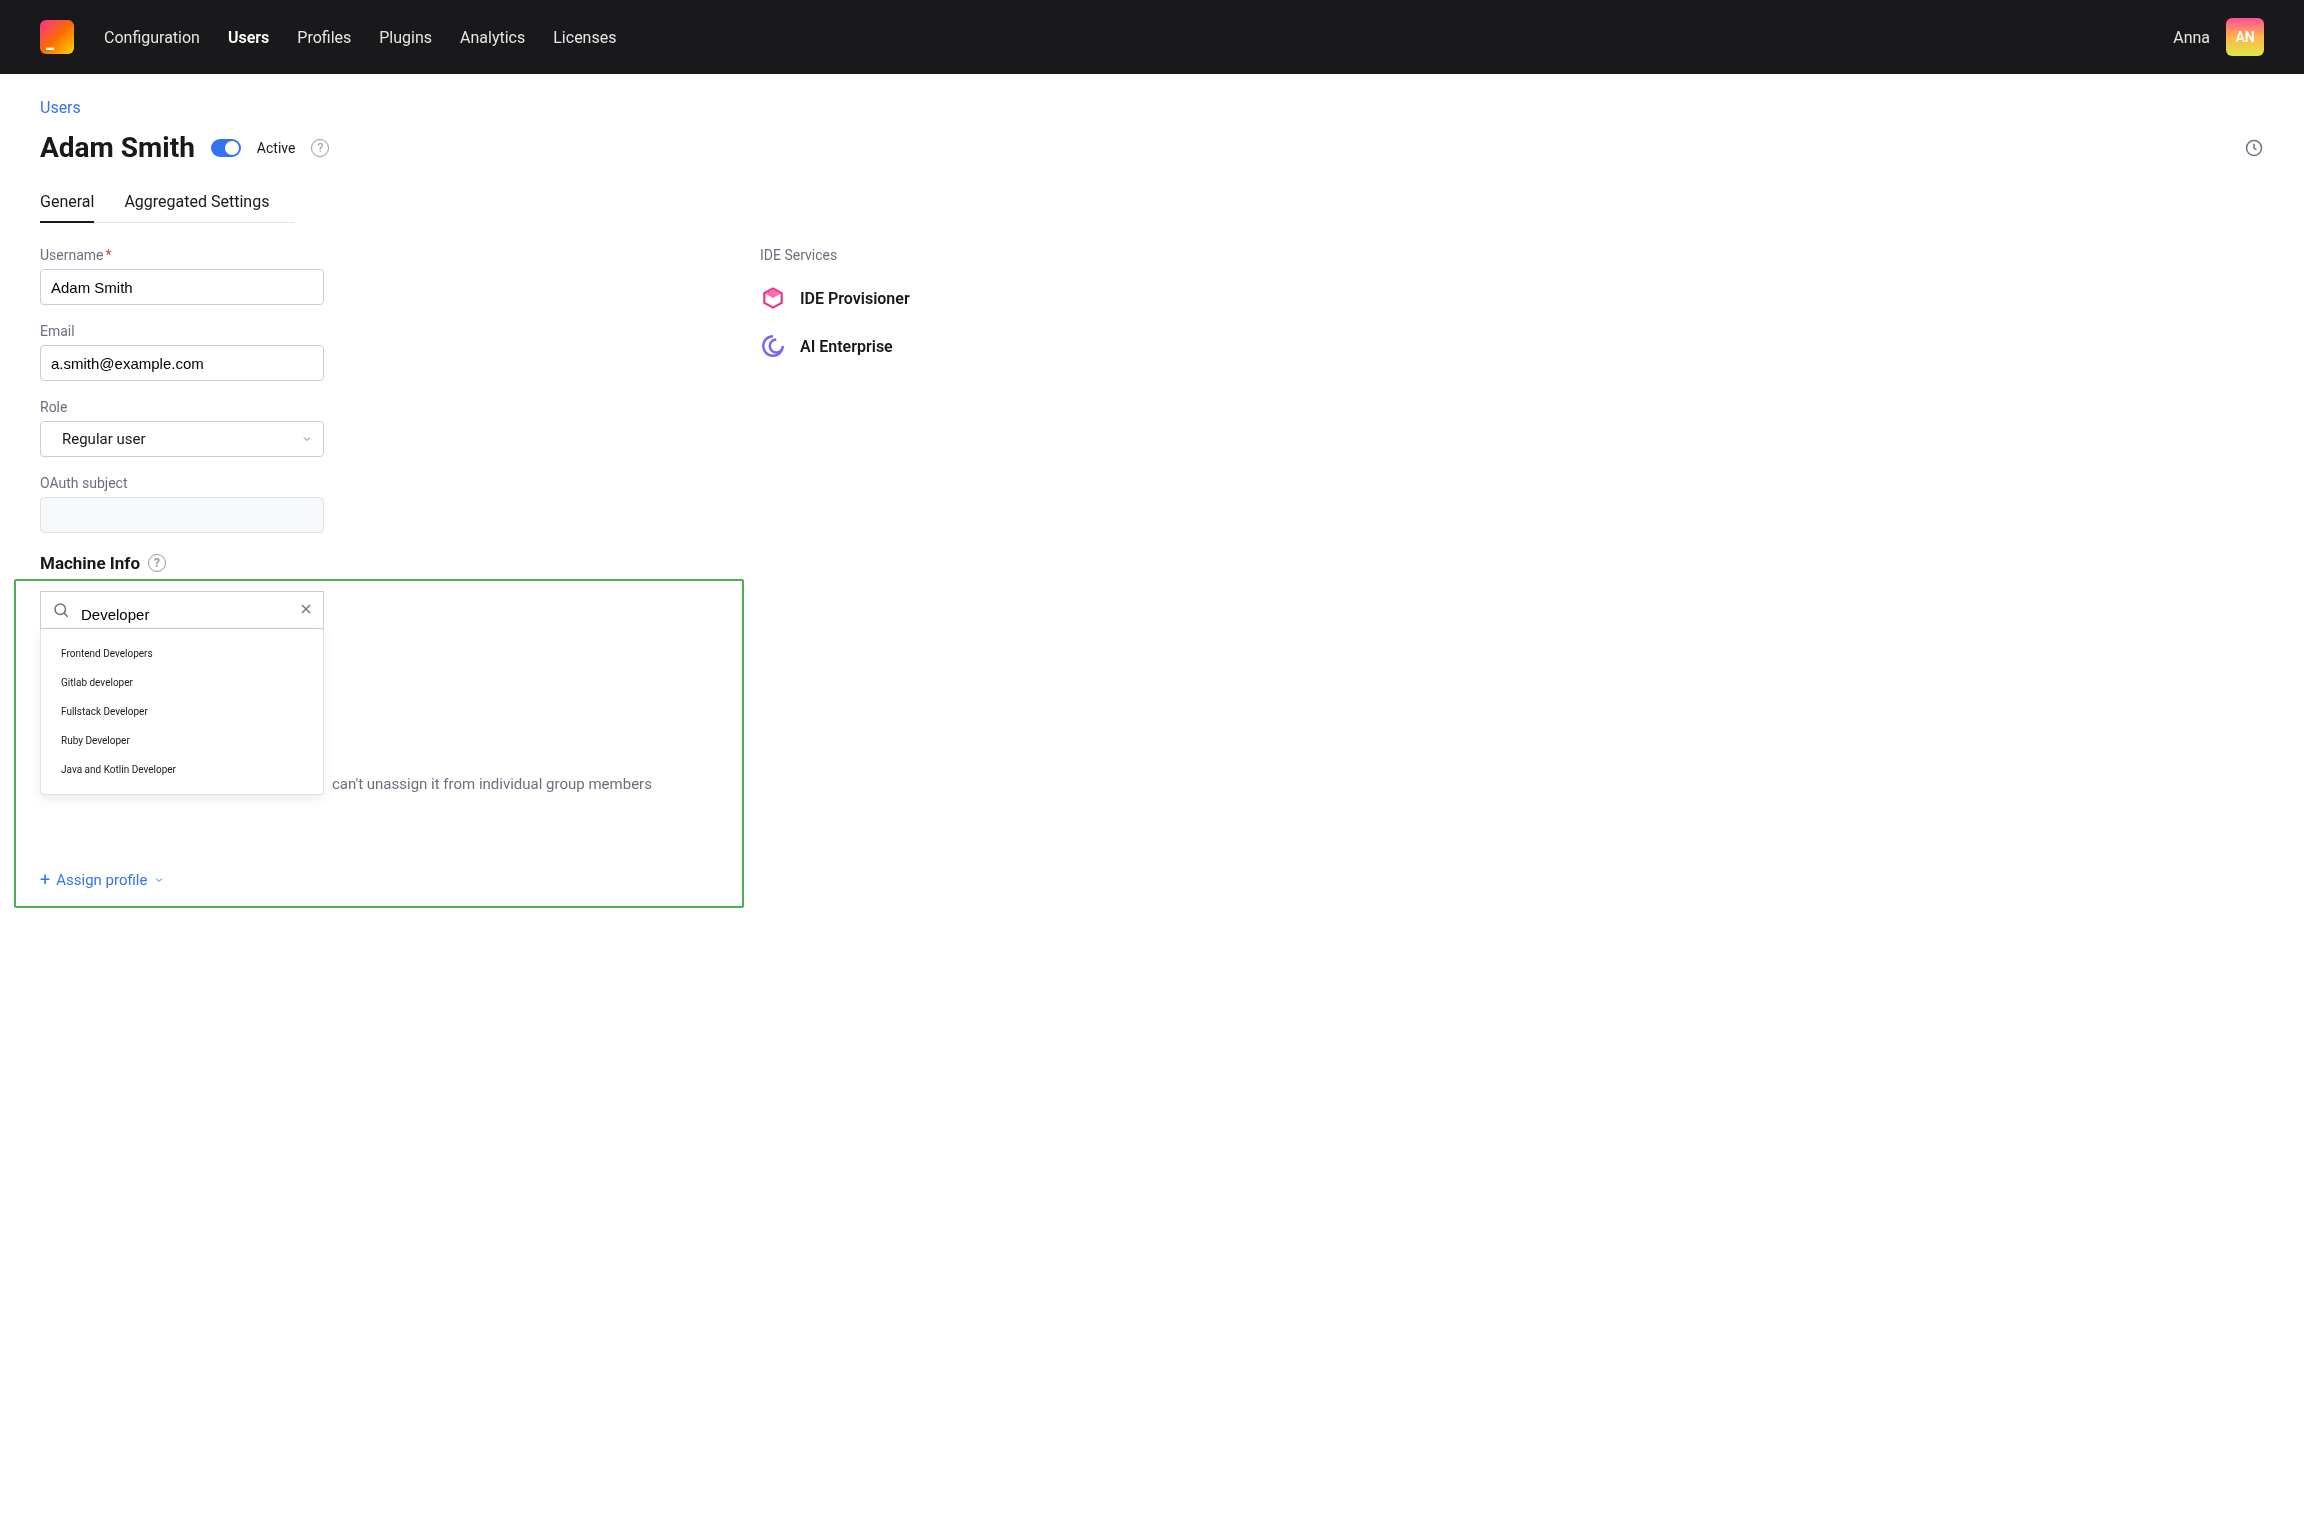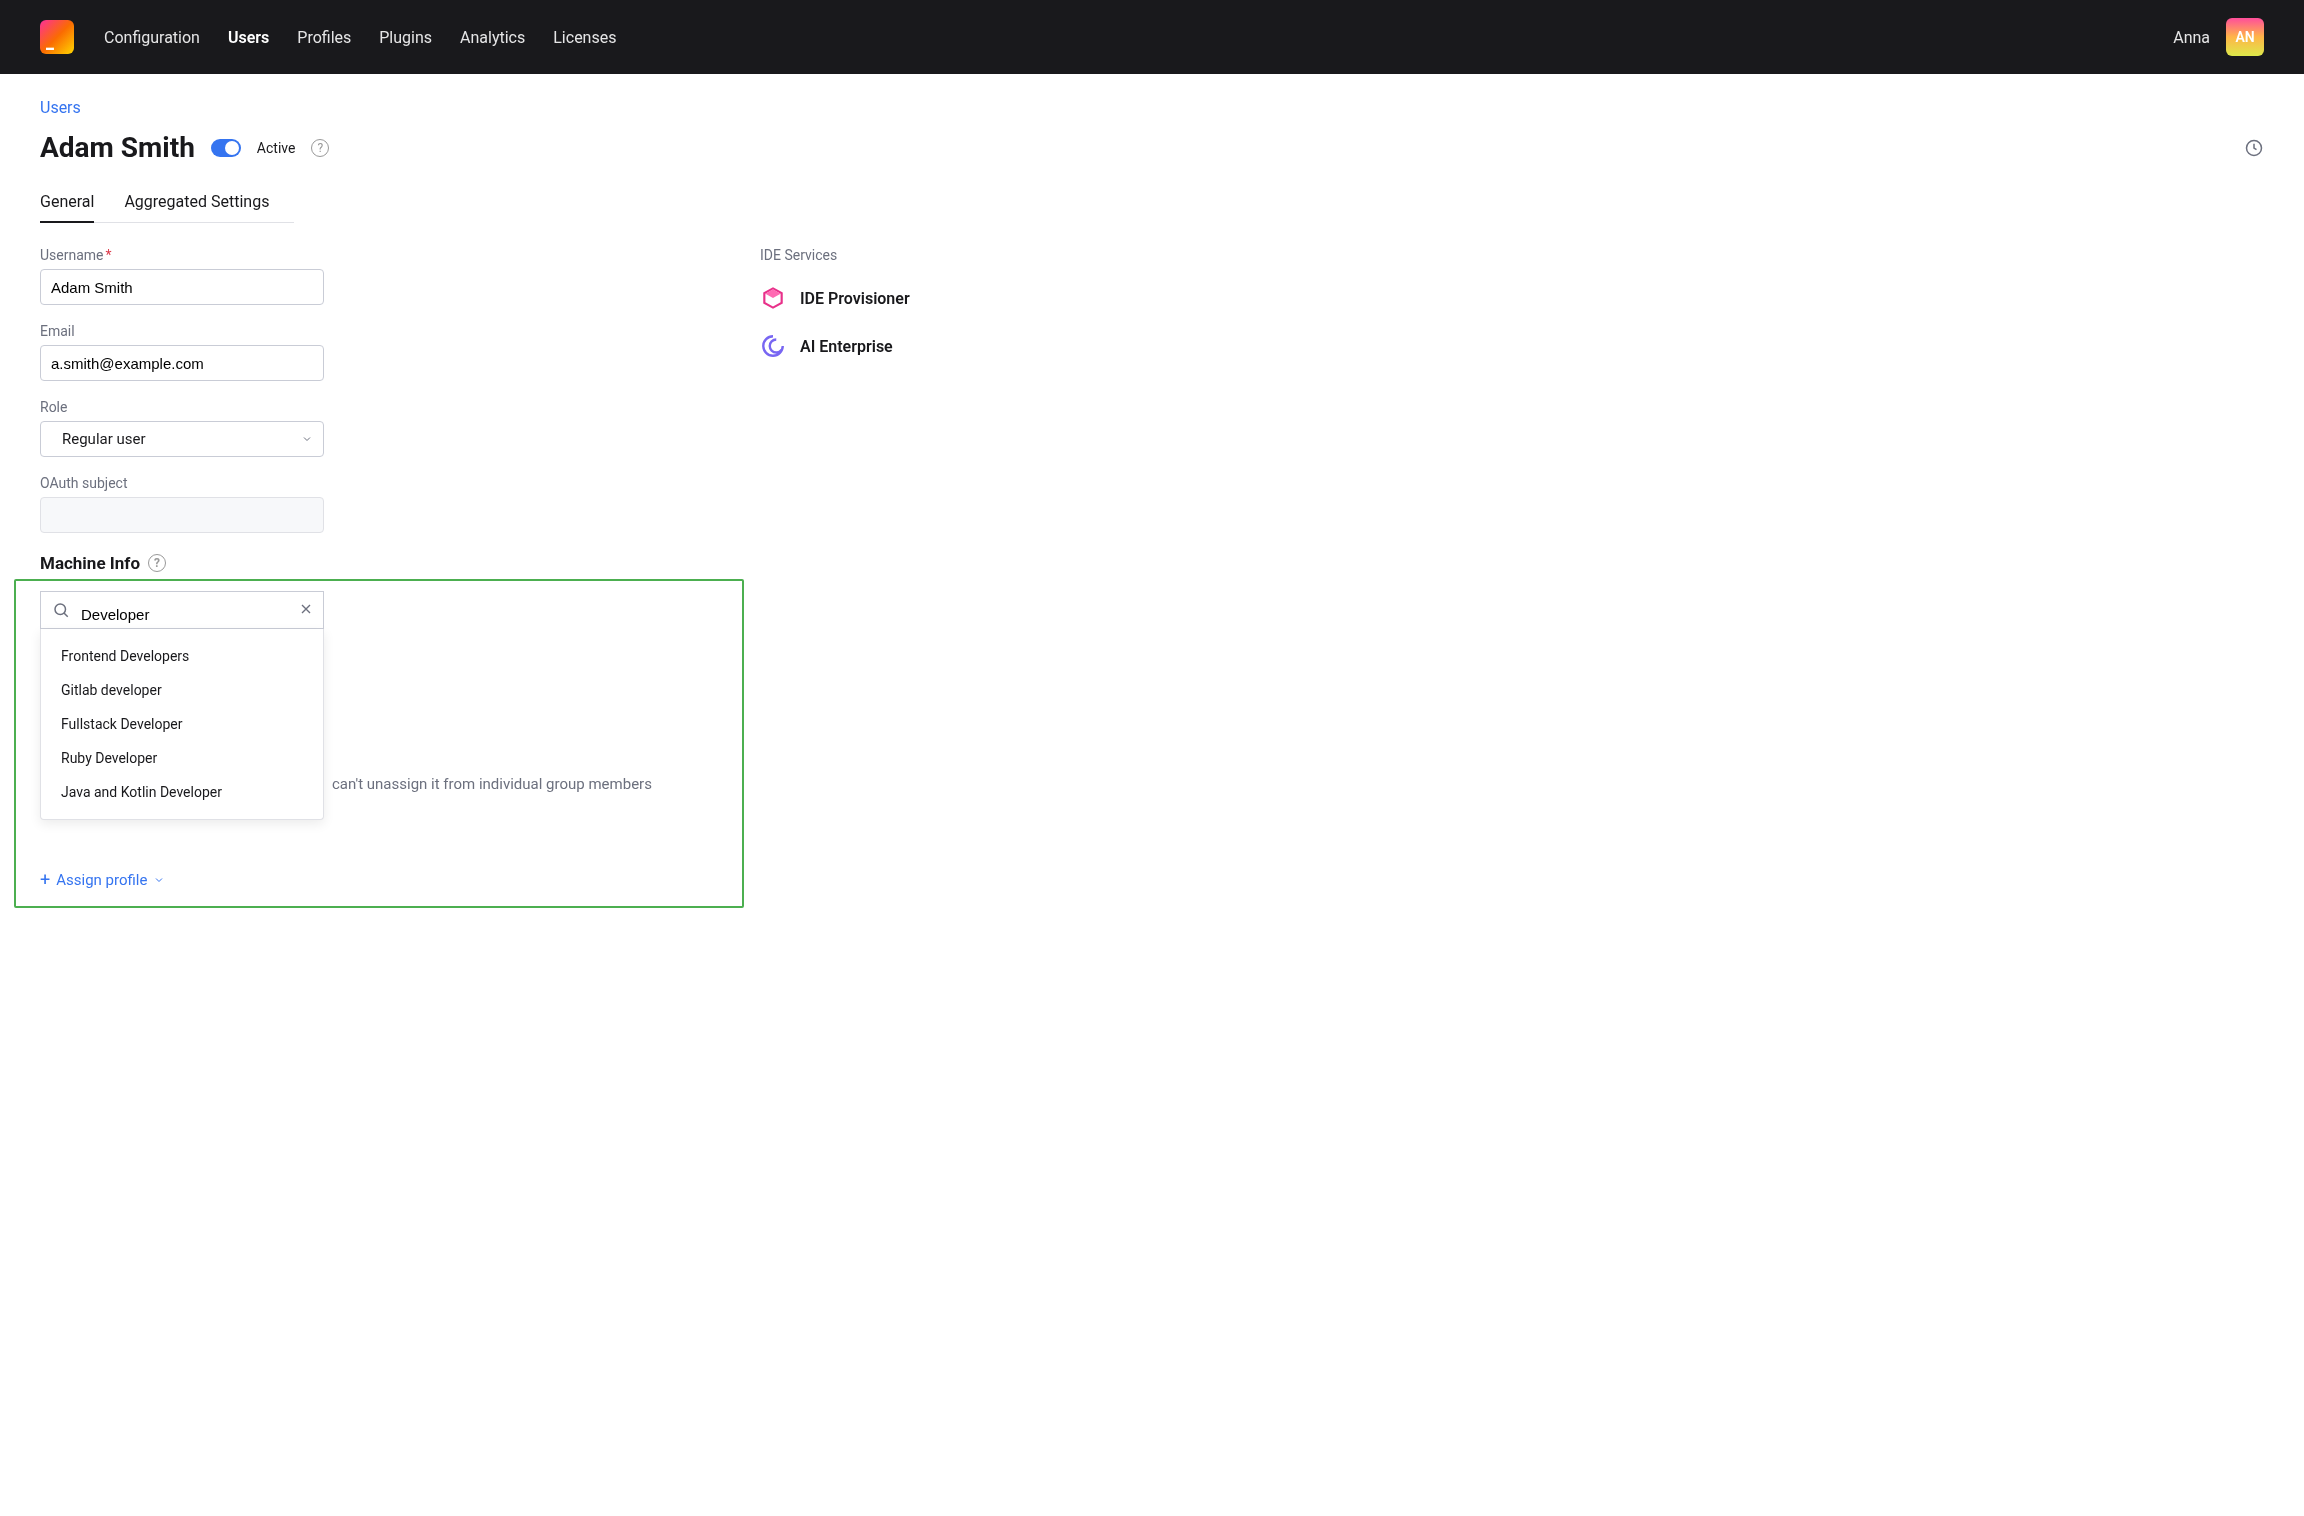--- a/index.html
+++ b/index.html
@@ -41,21 +41,21 @@
 
   .section-title { font-size: 17px; font-weight: 700; margin-top: 20px; display: flex; align-items: center; gap: 8px; }
 
   .highlight-box { border: 2px solid #4CAF50; border-radius: 2px; padding: 10px 20px 16px 24px; margin-top: 6px; margin-left: -26px; width: 730px; position: relative; }
 
   .search-box { position: relative; width: 284px; }
   .search-input { width: 284px; height: 38px; border: 1.2px solid #C9CCD6; border-radius: 0; padding: 8px 30px 0 40px; font-size: 15px; outline: none; }
   .search-icon { position: absolute; left: 12px; top: 10px; color: #6C707E; }
   .clear-icon { position: absolute; right: 10px; top: 10px; color: #6C707E; cursor: pointer; }
   .dropdown { position: absolute; top: 38px; left: 0; width: 284px; background: #fff; border: 1px solid #E0E1E6; border-top: none; border-radius: 0 0 4px 4px; box-shadow: 0 4px 12px rgba(0,0,0,0.08); z-index: 10; padding: 10px 0; }
-  .dd-item { padding: 9px 20px; font-size: 14px; cursor: pointer; }
+  .dd-item { padding: 9px 20px; font-size: 10px; cursor: pointer; }
 
   .hint-text { font-size: 15px; color: #6C707E; position: absolute; left: 316px; top: 194px; }
 
   .assign-link { display: flex; align-items: center; gap: 6px; color: #3574F0; font-size: 15px; cursor: pointer; margin-top: 240px; }
   .plus { font-size: 18px; font-weight: 400; }
 
   .services-col { width: 300px; }
   .services-title { font-size: 14px; color: #6C707E; margin-bottom: 22px; }
   .service-item { display: flex; align-items: center; gap: 14px; margin-bottom: 22px; text-align: center; }
   .svc-icon { width: 26px; height: 26px; }

